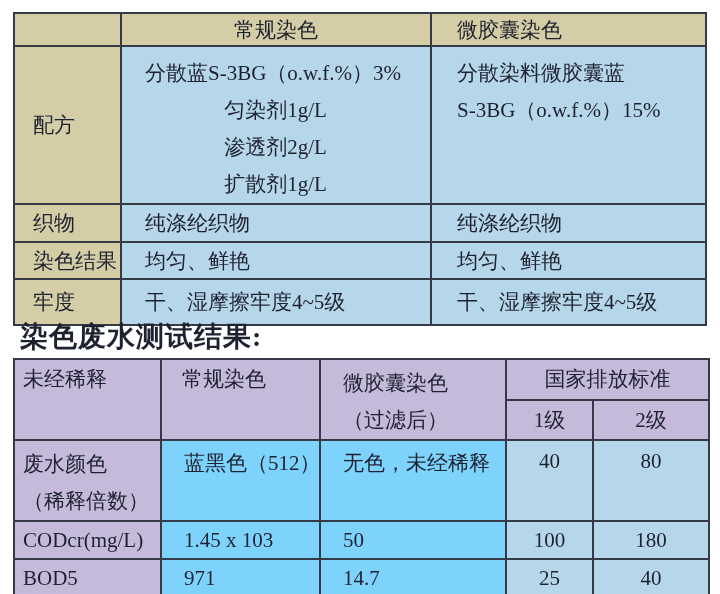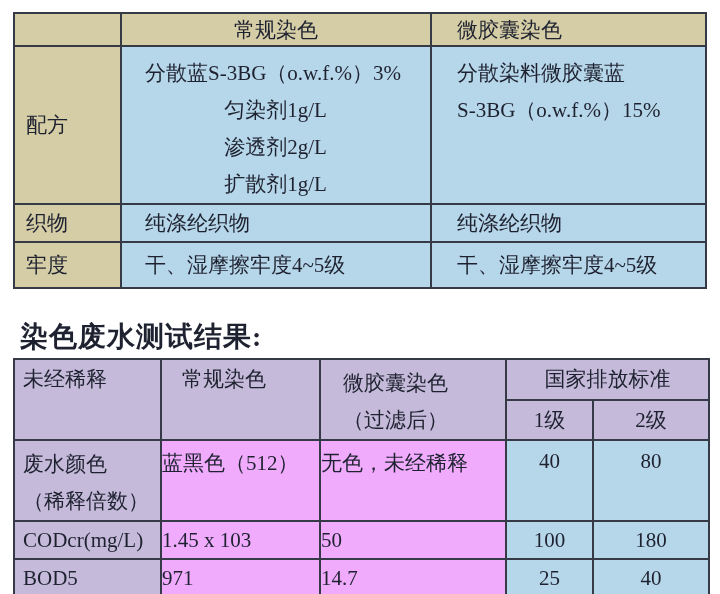--- a/index.html
+++ b/index.html
@@ -32,21 +32,21 @@
   
   .t1 {
     position: absolute;
     left: 13px;
     top: 12px;
     width: 692px;
     border: 2px solid #2e3240;
   }
   .t1 .label-cell {
     background: #d5cda5;
-    padding-left: 11px;
+    padding-left: 18px;
     vertical-align: middle;
   }
   .t1 .head-cell {
     background: #d5cda5;
     vertical-align: middle;
   }
   .t1 .head-conv { text-align: center; }
   .t1 .head-micro { padding-left: 25px; }
   .t1 .data-cell {
     background: #b6d6e9;
@@ -91,21 +91,22 @@
   .t2 .std-head { text-align: center; padding-left: 0; vertical-align: middle; padding-top: 0; }
   .t2 .grade-head { text-align: center; padding-left: 0; vertical-align: middle; padding-top: 0; }
   .t2 .row-label {
     background: #c5bada;
     padding-left: 8px;
     vertical-align: middle;
     line-height: 36px;
   }
   .t2 .row-label.tall { vertical-align: top; padding-top: 5px; }
   .t2 .val-cell {
-    background: #f0abfc;
+    background: #7dd3fc;
+    padding-left: 22px;
     vertical-align: middle;
   }
   .t2 .val-cell.tall { vertical-align: top; padding-top: 8px; }
   .t2 .num-cell {
     background: #b6d6e9;
     text-align: center;
     vertical-align: middle;
     padding-left: 0;
   }
   .t2 .num-cell.tall { vertical-align: top; padding-top: 8px; }
@@ -148,20 +149,25 @@
       <td class="formula-cell" style="padding-left:25px">
         <div class="formula-line single nowrap">分散染料微胶囊蓝</div>
         <div class="formula-line single nowrap">S-3BG（o.w.f.%）15%</div>
       </td>
     </tr>
     <tr style="height:38px">
       <td class="label-cell">织物</td>
       <td class="data-cell">纯涤纶织物</td>
       <td class="data-cell" style="padding-left:25px">纯涤纶织物</td>
     </tr>
+    <tr style="height:37px">
+      <td class="label-cell">染色结果</td>
+      <td class="data-cell">均匀、鲜艳</td>
+      <td class="data-cell" style="padding-left:25px">均匀、鲜艳</td>
+    </tr>
     <tr style="height:46px">
       <td class="label-cell">牢度</td>
       <td class="data-cell nowrap">干、湿摩擦牢度4~5级</td>
       <td class="data-cell nowrap" style="padding-left:25px">干、湿摩擦牢度4~5级</td>
     </tr>
   </tbody>
     </table>
 
   <div class="section-title">染色废水测试结果:</div>
 

